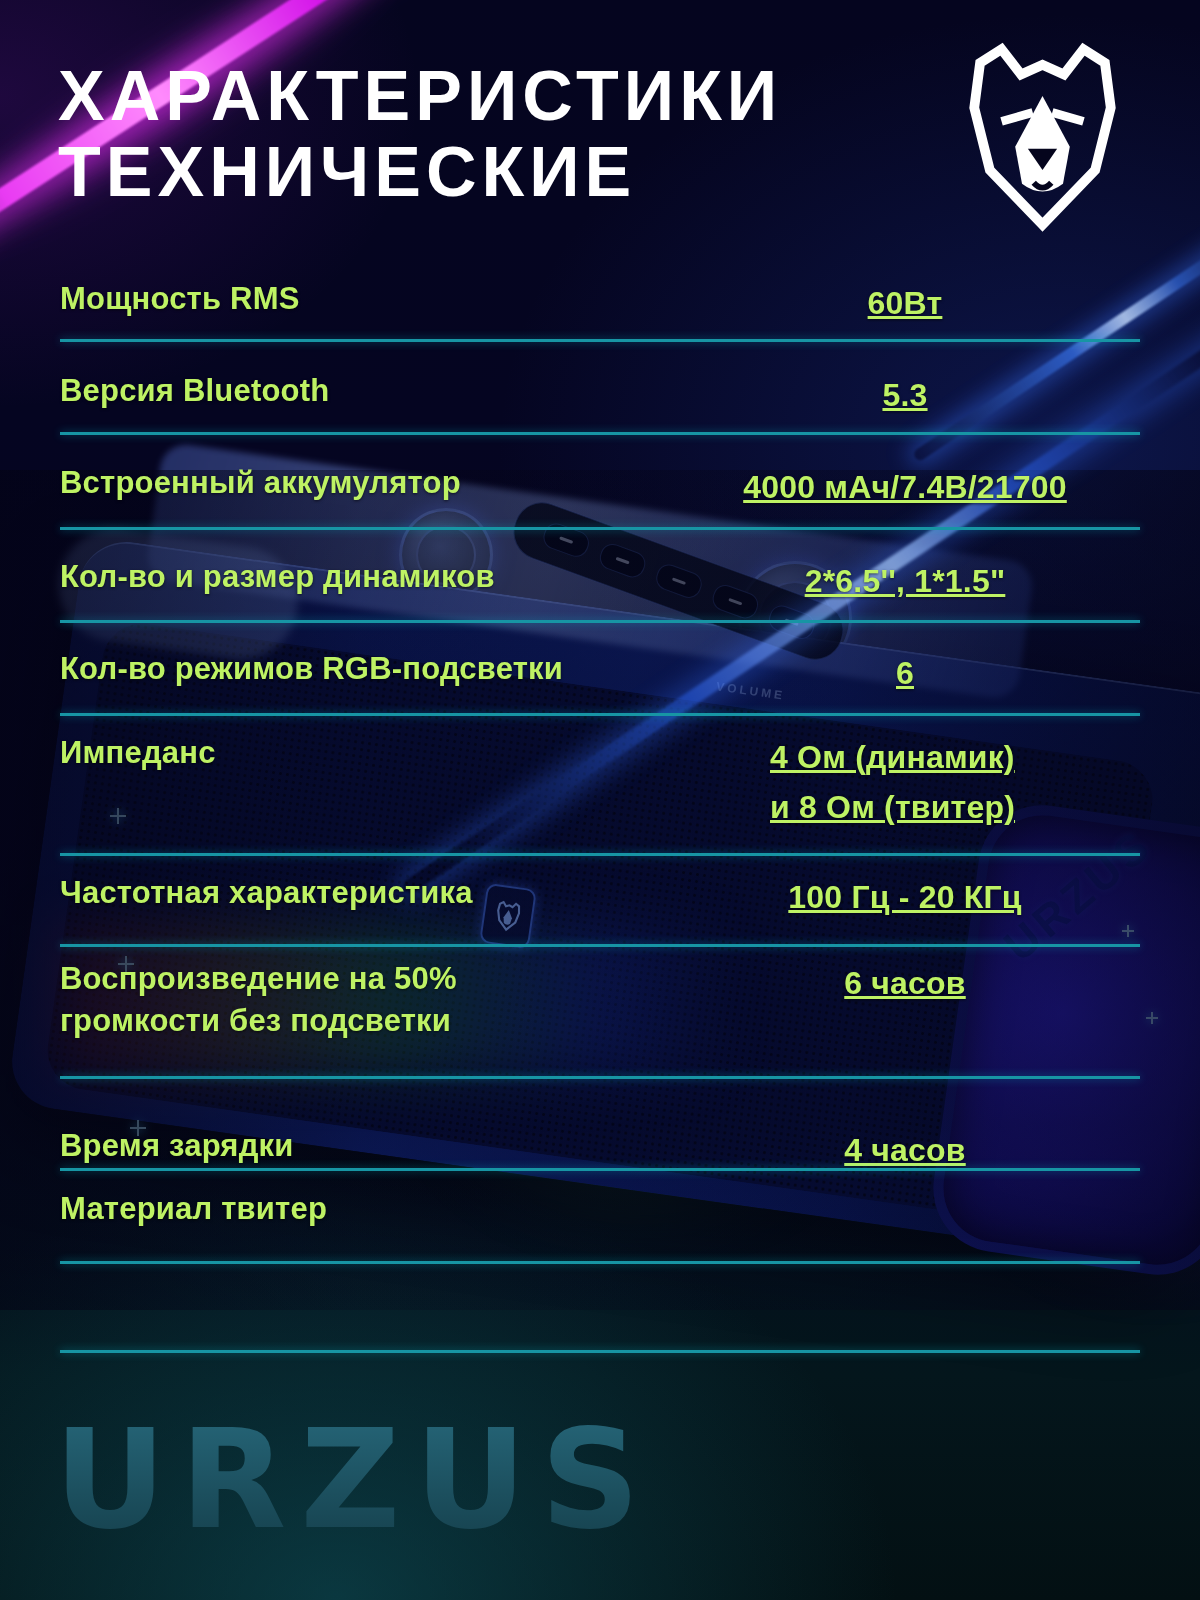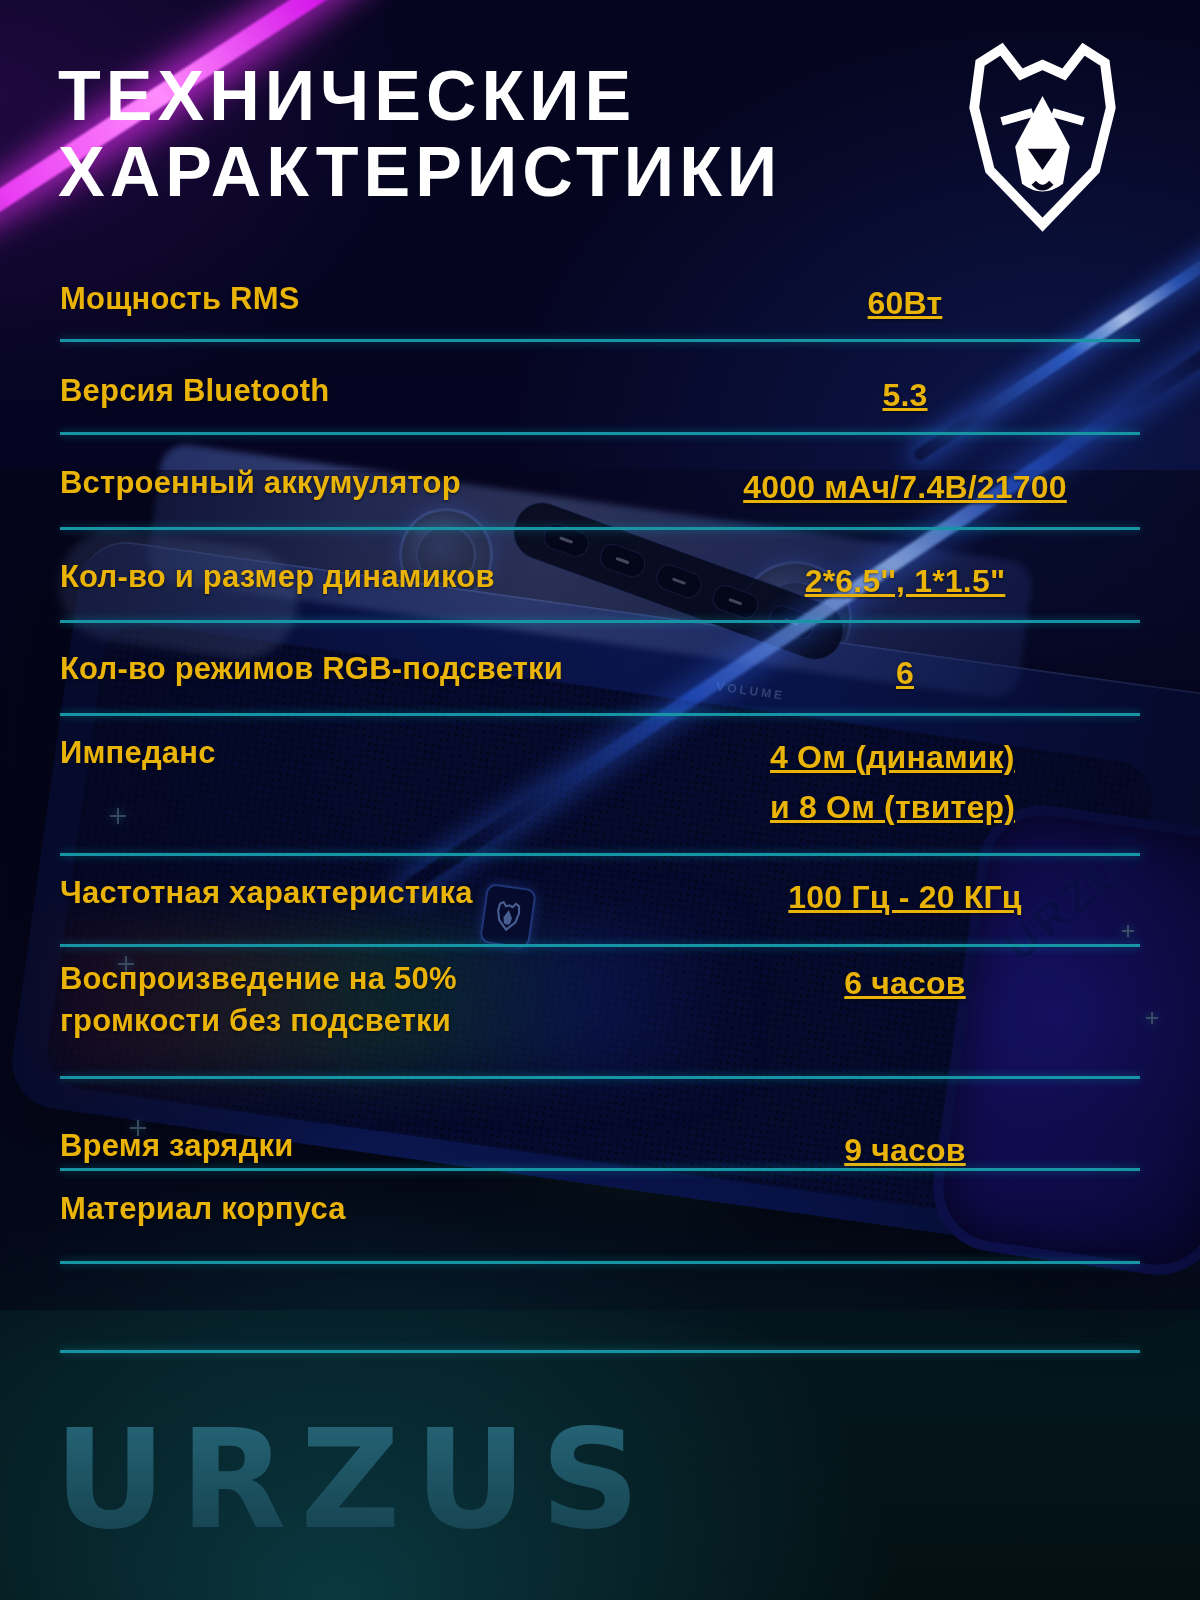--- a/index.html
+++ b/index.html
@@ -166,21 +166,21 @@
       linear-gradient(90deg,rgba(3,3,20,0.5),rgba(3,3,20,0.1) 30% 70%,rgba(3,3,20,0.4)),
       linear-gradient(180deg,rgba(4,4,26,0.3),rgba(4,4,26,0.42) 25% 78%,rgba(4,4,26,0.15));
   }
   
   .title{
     position:absolute;left:58px;top:58px;z-index:6;
     color:#fff;font-weight:800;font-size:70px;line-height:76px;letter-spacing:5px;
   }
   .bear-logo{position:absolute;left:945px;top:36px;width:195px;height:198px;z-index:6;}
   
-  .row{position:absolute;left:60px;width:1080px;z-index:6;color:#eab308;}
+  .row{position:absolute;left:60px;width:1080px;z-index:6;color:#bef264;}
   .row .label{
     display:block;max-width:600px;
     font-size:31px;font-weight:700;line-height:42px;letter-spacing:0.2px;
     text-shadow:0 1px 3px rgba(0,0,0,0.6);
   }
   .row.r8 .label{max-width:480px;}
   .row .value{
     position:absolute;left:610px;top:0;width:470px;
     text-align:center;font-size:32px;font-weight:700;line-height:50px;
     white-space:pre-line;letter-spacing:0.2px;
@@ -242,22 +242,22 @@
   <div class="spk-watermark">URZUS</div>
   <div class="spark sp1"></div>
   <div class="spark sp2"></div>
   <div class="spark sp3"></div>
   <div class="spark sp4"></div>
   <div class="spark sp5"></div>
   <div class="spk-shade"></div>
   <div class="beam beam-blue"></div>
 
   <div class="title">
+    <div>ХАРАКТЕРИСТИКИ</div>
     <div>ТЕХНИЧЕСКИЕ</div>
-    <div>ХАРАКТЕРИСТИКИ</div>
   </div>
 
   <svg class="bear-logo" viewBox="0 0 200 200">
     <polygon points="100,192 46,136 30,72 36,26 58,12 78,38 100,28 122,38 142,12 164,26 170,72 154,136" fill="none" stroke="#ffffff" stroke-width="10" stroke-linejoin="miter"></polygon>
     <path d="M58,86 L90,77" stroke="#ffffff" stroke-width="9" fill="none"></path>
     <path d="M142,86 L110,77" stroke="#ffffff" stroke-width="9" fill="none"></path>
     <path d="M84,95 L94,91" stroke="#ffffff" stroke-width="5" fill="none"></path>
     <path d="M116,95 L106,91" stroke="#ffffff" stroke-width="5" fill="none"></path>
     <path d="M100,60 L128,112 L121,150 Q100,166 79,150 L72,112 Z" fill="#ffffff"></path>
     <path d="M85,114 L115,114 L100,136 Z" fill="#05051d"></path>
@@ -308,26 +308,26 @@
   <div class="divider" style="top:944px"></div>
 
   <div class="row r8" style="top:958px">
     <span class="label">Воспроизведение на 50% громкости без подсветки</span>
     <span class="value">6 часов</span>
   </div>
   <div class="divider" style="top:1076px"></div>
 
   <div class="row" style="top:1125px">
     <span class="label">Время зарядки</span>
-    <span class="value">9 часов</span>
+    <span class="value">4 часов</span>
   </div>
   <div class="divider" style="top:1168px"></div>
 
   <div class="row" style="top:1188px">
-    <span class="label">Материал корпуса</span>
+    <span class="label">Материал твитер</span>
   </div>
   <div class="divider" style="top:1261px"></div>
 
   <div class="divider" style="top:1350px"></div>
 
   <svg class="wordmark" width="660" height="160" viewBox="0 0 660 160">
     <defs>
       <linearGradient id="wm" x1="0" y1="0" x2="0" y2="1">
         <stop offset="0" stop-color="#27697c"></stop>
         <stop offset="1" stop-color="#143d49"></stop>

